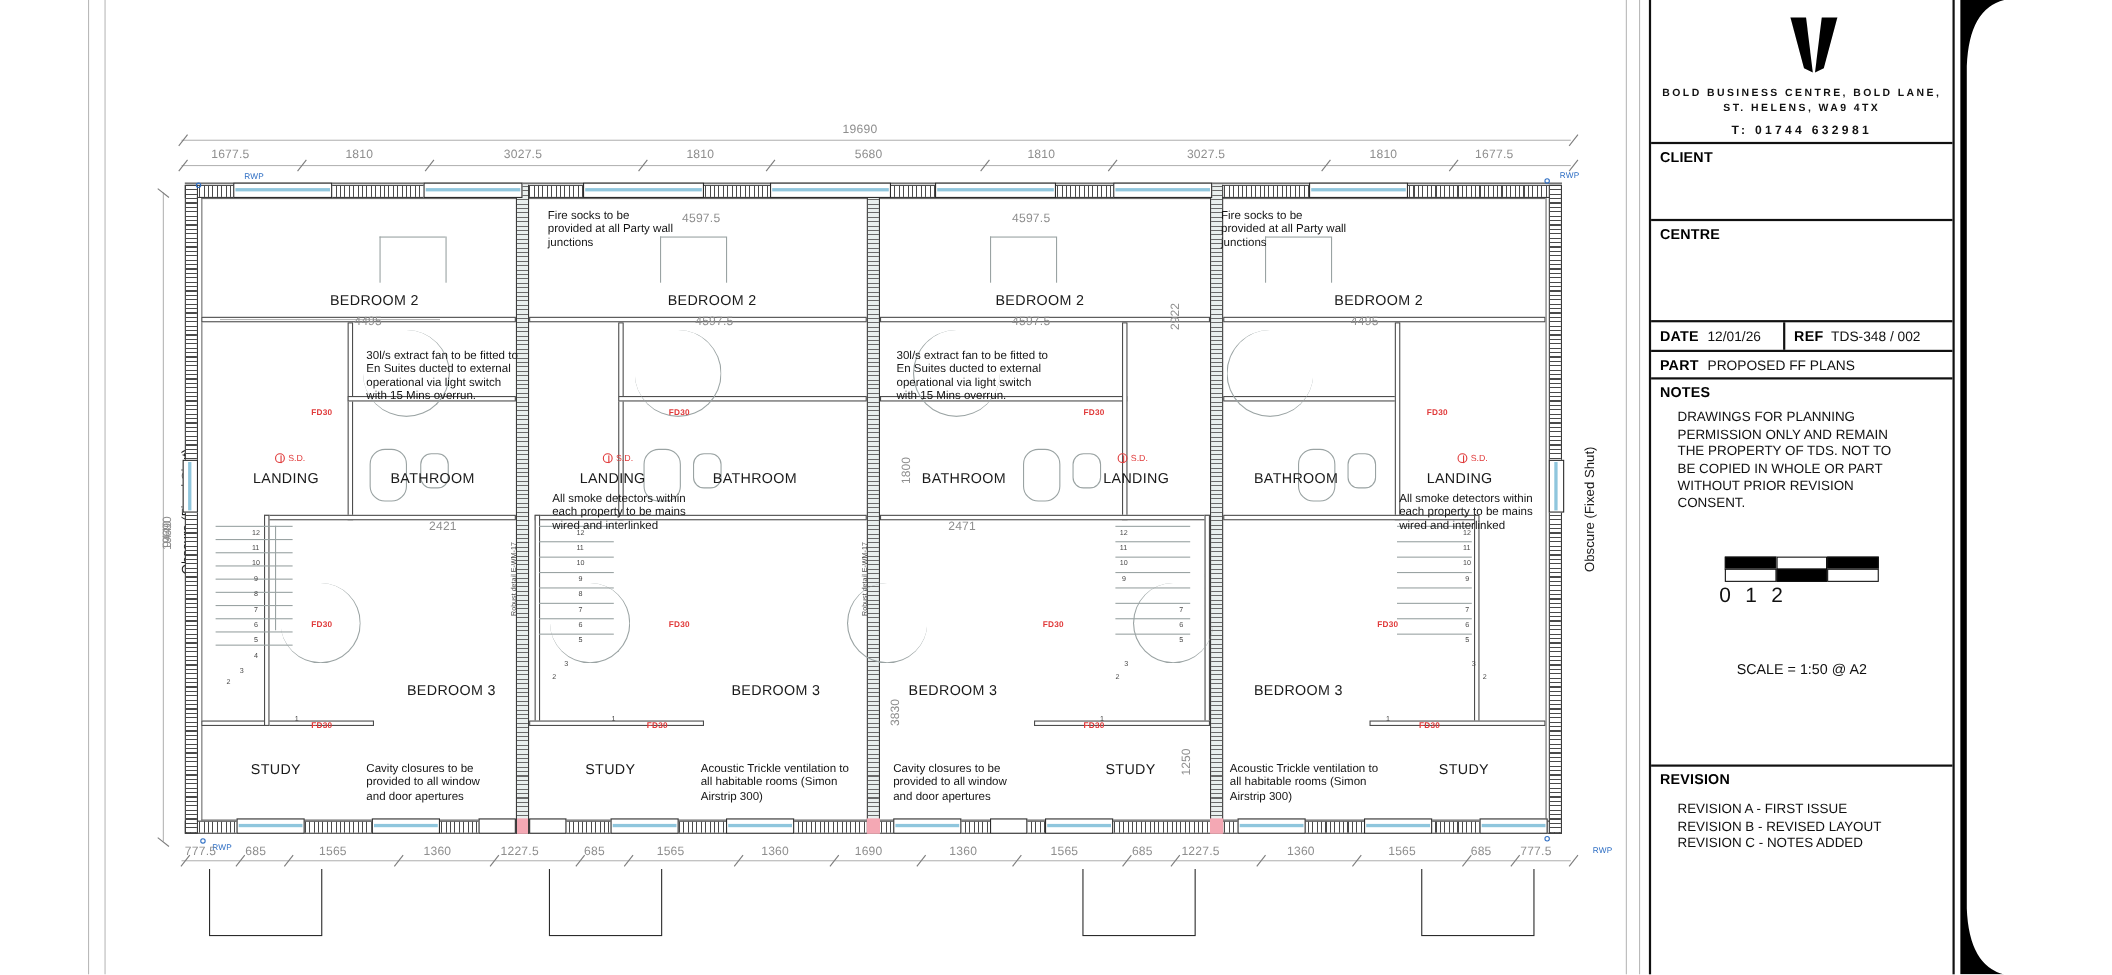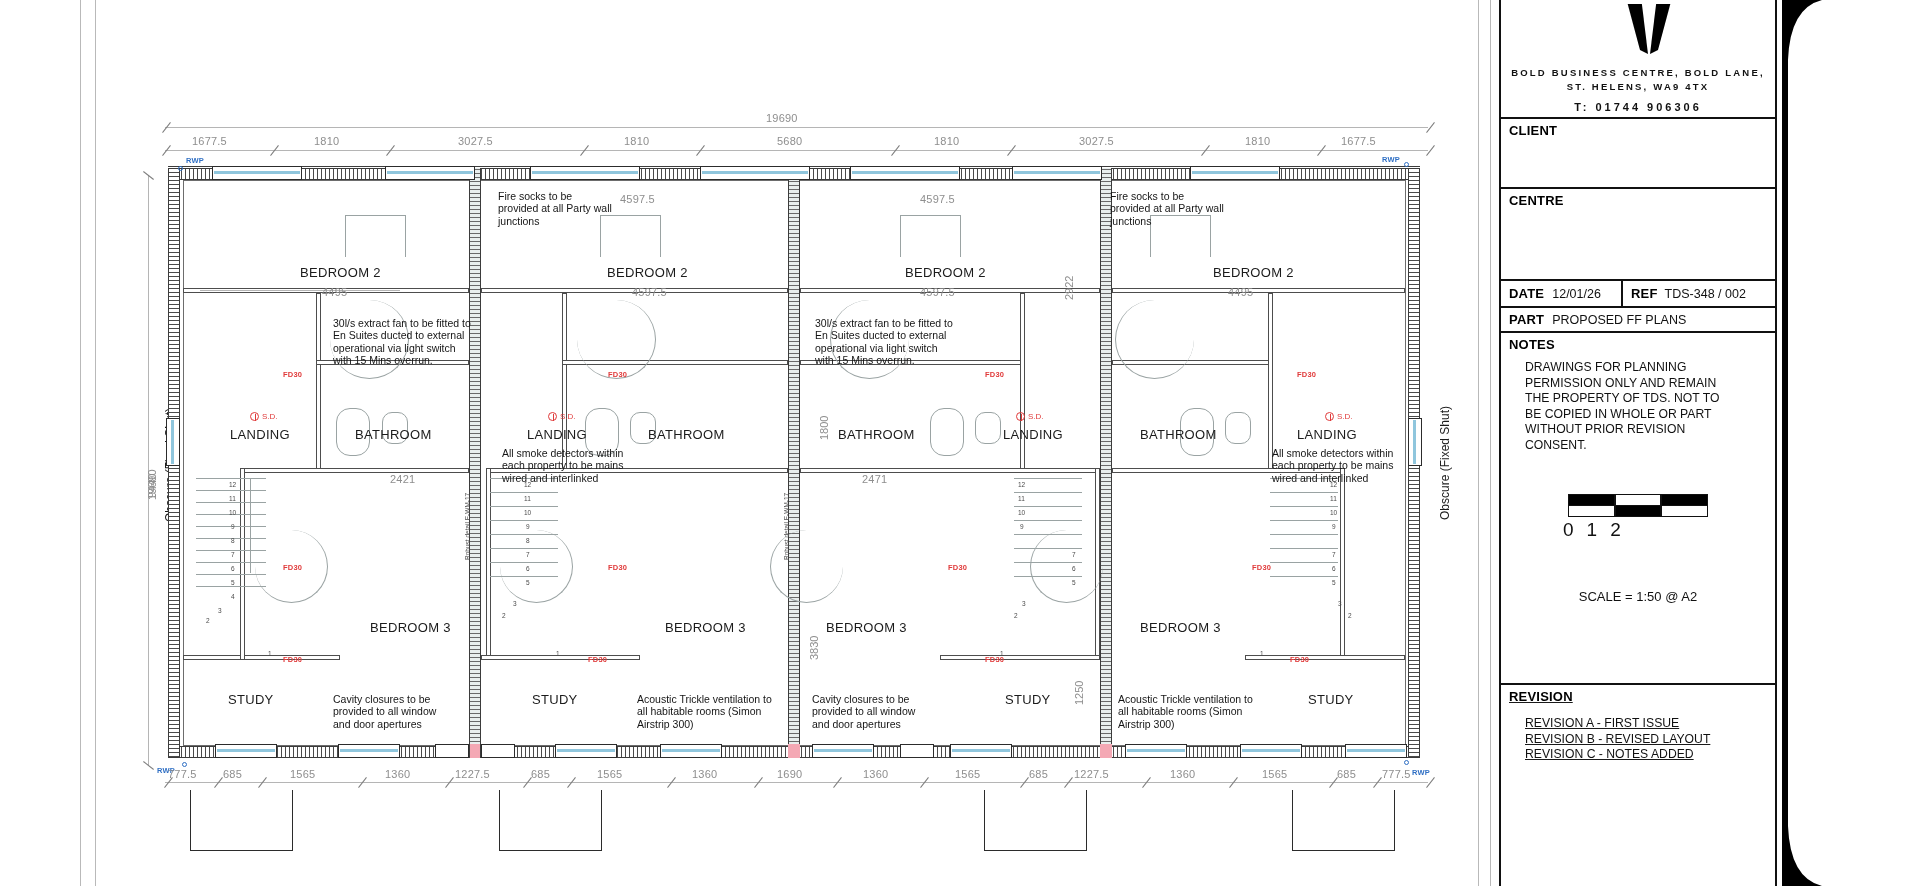--- a/index.html
+++ b/index.html
@@ -43,21 +43,21 @@
   
   .note{position:absolute;font-size:10.5px;line-height:12.4px;color:#151515;white-space:pre-line;}
 
   
   .fd30{position:absolute;font-size:7.5px;color:#e03a3a;font-weight:bold;letter-spacing:.2px;}
   .sd{position:absolute;font-size:8px;color:#e03a3a;white-space:nowrap;}
   .sdcircle{position:absolute;width:9px;height:9px;border:1px solid #e03a3a;border-radius:50%;box-sizing:border-box;}
   .sdcircle:after{content:"";position:absolute;left:3.5px;top:1px;width:1px;height:7px;background:#e03a3a;}
 
   
-  .rwp{position:absolute;font-size:7.5px;color:#2f6fc4;font-weight:bold;letter-spacing:.2px;}
+  .rwp{position:absolute;font-size:7.5px;color:#2f6fc4;font-weight:normal;letter-spacing:.2px;margin-left:36px;}
   .rwpdot{position:absolute;width:5px;height:5px;border:1px solid #2f6fc4;border-radius:50%;box-sizing:border-box;}
 
   
   .stairnum{position:absolute;font-size:6.5px;color:#4a4a4a;}
   .vtext{position:absolute;font-size:6.5px;color:#4a4a4a;white-space:nowrap;
          transform:rotate(-90deg);transform-origin:left top;}
   .vtext11{position:absolute;font-size:11px;color:#8e8e8e;white-space:nowrap;
          transform:rotate(-90deg);transform-origin:left top;}
   .vtext12{position:absolute;font-size:12px;color:#1b1b1b;white-space:nowrap;
          transform:rotate(-90deg);transform-origin:left top;}
@@ -494,30 +494,30 @@
     <div class="l" style="left:1086px;top:790px;width:1px;height:60px;background:#2b2b2b;"></div>
     <div class="l" style="left:984px;top:850px;width:103px;height:1px;background:#2b2b2b;"></div>
     <div class="l" style="left:1292px;top:790px;width:1px;height:60px;background:#2b2b2b;"></div>
     <div class="l" style="left:1394px;top:790px;width:1px;height:60px;background:#2b2b2b;"></div>
     <div class="l" style="left:1292px;top:850px;width:103px;height:1px;background:#2b2b2b;"></div>
 
   </div>
 
   <div id="titleblock">
 
-    <div class="tb-sec" style="padding-top:4px;">
+    <div class="tb-sec" style="padding-top:16px;">
       <div class="logo-wrap">
         <svg width="278" height="62" viewBox="0 0 278 62">
           <polygon points="108,-40 128,-40 139,50 131,46" fill="#000"></polygon>
           <polygon points="172,-40 152,-40 141,50 149,46" fill="#000"></polygon>
         </svg>
       </div>
       <div class="addr">BOLD BUSINESS CENTRE, BOLD LANE,
 ST. HELENS, WA9 4TX</div>
-      <div class="tel">T: 01744 906306</div>
+      <div class="tel">T: 01744 632981</div>
     </div>
 
     <div class="tb-sec" style="height:70px;">
       <div class="tb-hdr">CLIENT</div>
     </div>
 
     <div class="tb-sec" style="height:92px;">
       <div class="tb-hdr">CENTRE</div>
     </div>
 
@@ -559,21 +559,21 @@
         </div>
         <div class="sb-nums">
           <span>0</span>
           <span>1</span>
           <span>2</span>
         </div>
       </div>
       <div class="scaletxt">SCALE = 1:50 @ A2</div>
     </div>
 
-    <div class="tb-sec" style="height:160px;border-bottom:none;text-decoration:underline;">
+    <div class="tb-sec" style="height:160px;border-bottom:none;">
       <div class="tb-hdr">REVISION</div>
       <div class="rev-body">REVISION A - FIRST ISSUE
 REVISION B - REVISED LAYOUT
 REVISION C - NOTES ADDED</div>
     </div>
 
   </div>
 
   <div id="rightshape">
     <svg width="70" height="886" viewBox="0 0 70 886">

